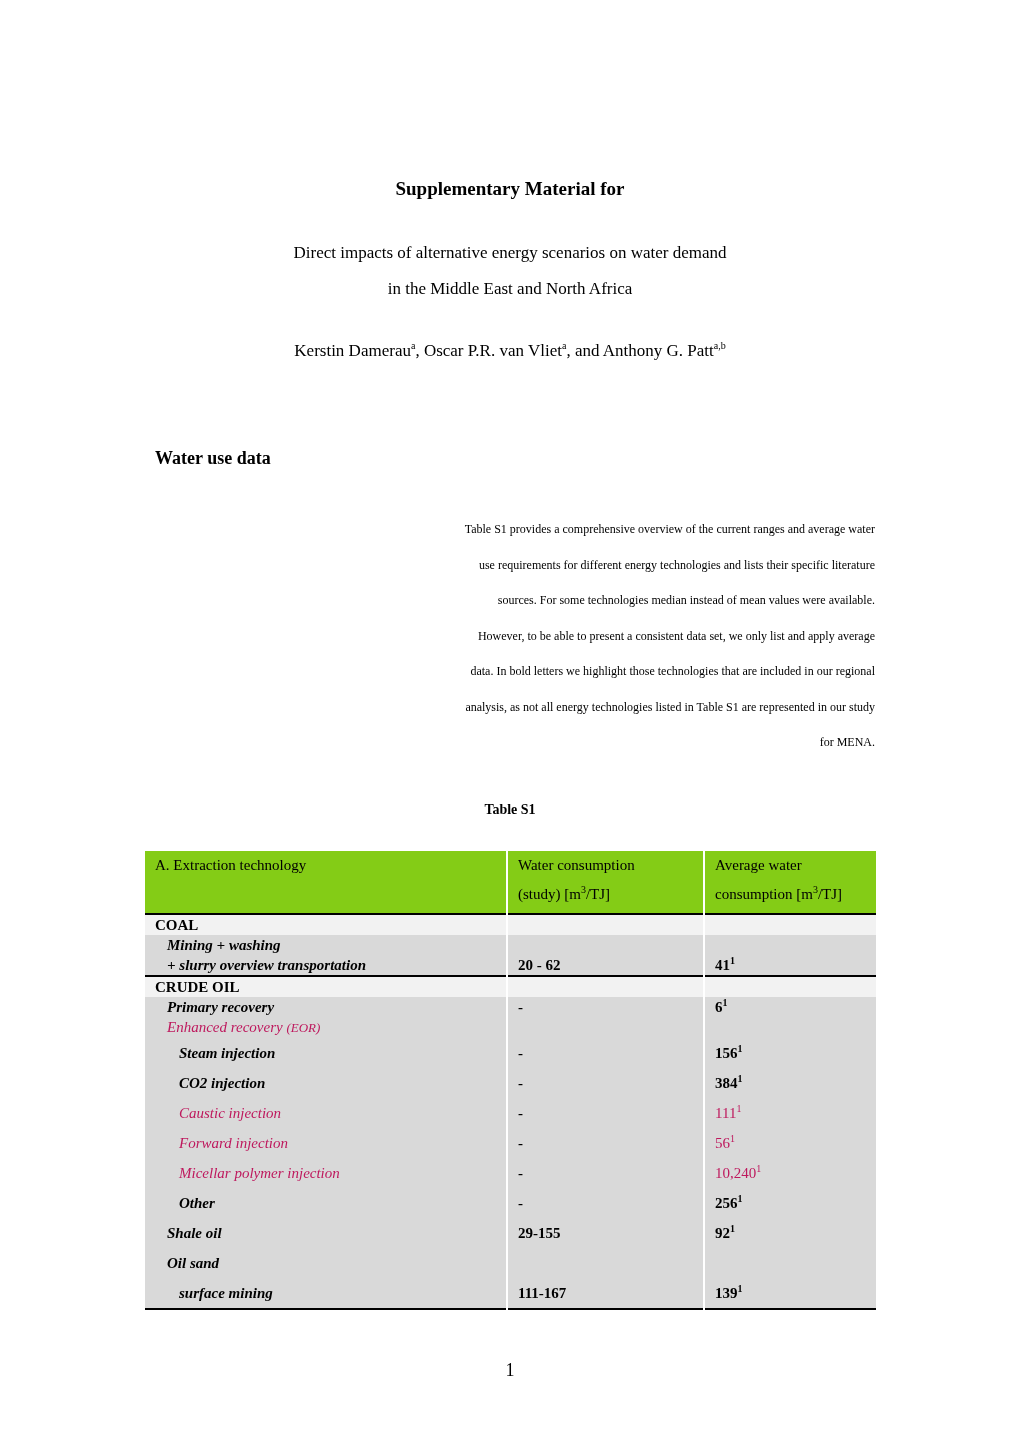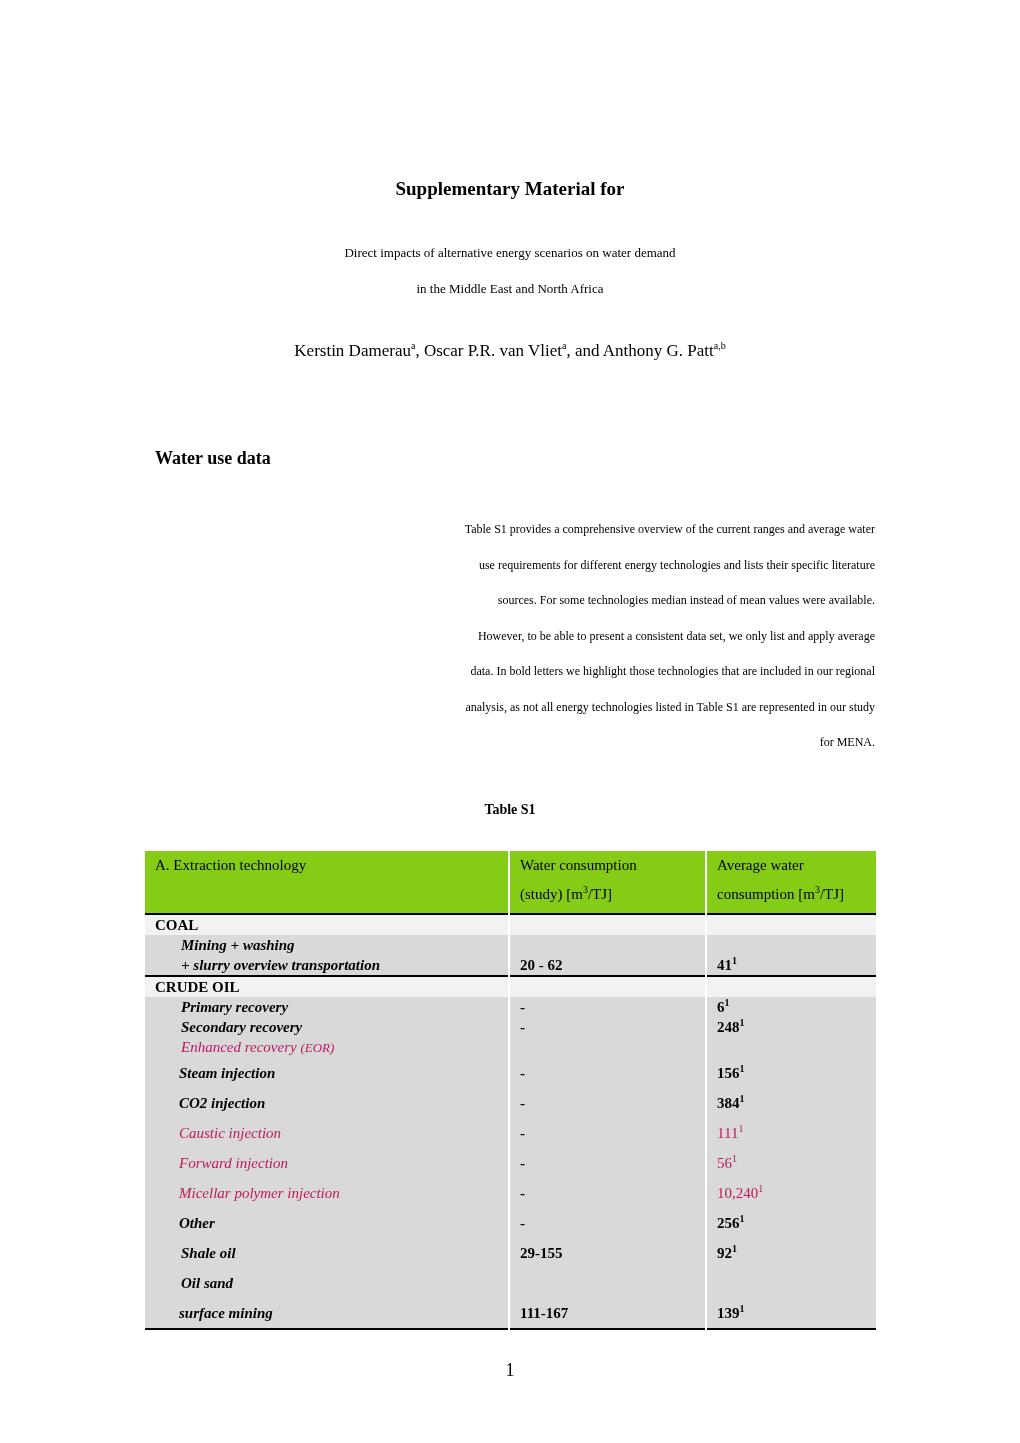--- a/index.html
+++ b/index.html
@@ -1,40 +1,40 @@
 <!DOCTYPE html>
 <html><head>
 <meta charset="utf-8">
 <style>
   html, body { margin: 0; padding: 0; background: #ffffff; }
   body { width: 1020px; height: 1443px; position: relative; font-family: "Liberation Serif", serif; color: #000; }
   .page { position: absolute; left: 0; top: 0; width: 1020px; height: 1443px; }
   .center { position: absolute; left: 0; width: 1020px; text-align: center; }
   .title { top: 178px; font-size: 19px; font-weight: bold; }
-  .subtitle { top: 235px; font-size: 13px; line-height: 36px; }
+  .subtitle { top: 235px; font-size: 17px; line-height: 36px; }
   .authors { top: 341px; font-size: 17px; }
   sup { font-size: 10px; vertical-align: super; line-height: 0; }
   .section { position: absolute; left: 155px; top: 448px; font-size: 18px; font-weight: bold; }
   .para { position: absolute; left: 155px; top: 512px; width: 720px; font-size: 12px; line-height: 35.5px; text-align: right; }
   .para span { display: block; white-space: nowrap; }
   .caption { top: 802px; font-size: 14px; font-weight: bold; }
   table { position: absolute; left: 145px; top: 851px; width: 731px; border-collapse: collapse; font-size: 15px; }
   td { padding: 0 10px; vertical-align: top; }
   td.c1 { width: 317px; }
   td.c2 { width: 175px; border-left: 2px solid #ffffff; }
   td.c3 { border-left: 2px solid #ffffff; }
   tr.hdr td { background: #84cc16; line-height: 29px; padding-top: 0; padding-bottom: 4px; }
   tr.hdr { border-bottom: 2px solid #000; }
   tr.cat td { background: #f2f2f2; font-weight: bold; line-height: 20px; }
   tr.row td { background: #d9d9d9; line-height: 20px; }
   tr.tall td { line-height: 30px; }
   tr.end { border-bottom: 2px solid #000; }
   .b { font-weight: bold; }
   .i { font-style: italic; }
-  .ind1 { padding-left: 36px; }
+  .ind1 { padding-left: 22px; }
   .ind2 { padding-left: 34px; }
   .light { color: #be185d; }
   .small { font-size: 13px; }
   .pagenum { top: 1360px; font-size: 18px; }
 </style>
 </head>
 <body>
 
 <div class="page">
 
@@ -96,25 +96,20 @@
       <td class="c2"></td>
       <td class="c3"></td>
     </tr>
 
     <tr class="row">
       <td class="c1 b i ind1">Primary recovery</td>
       <td class="c2 b">-</td>
       <td class="c3 b"><span>6</span><sup>1</sup></td>
     </tr>
     <tr class="row">
-      <td class="c1 b i ind1">Secondary recovery</td>
-      <td class="c2 b">-</td>
-      <td class="c3 b"><span>248</span><sup>1</sup></td>
-    </tr>
-    <tr class="row">
       <td class="c1 i ind1 light"><span>Enhanced recovery</span> <span class="small">(EOR)</span></td>
       <td class="c2"></td>
       <td class="c3"></td>
     </tr>
     <tr class="row tall">
       <td class="c1 b i ind2">Steam injection</td>
       <td class="c2 b">-</td>
       <td class="c3 b"><span>156</span><sup>1</sup></td>
     </tr>
     <tr class="row tall">

